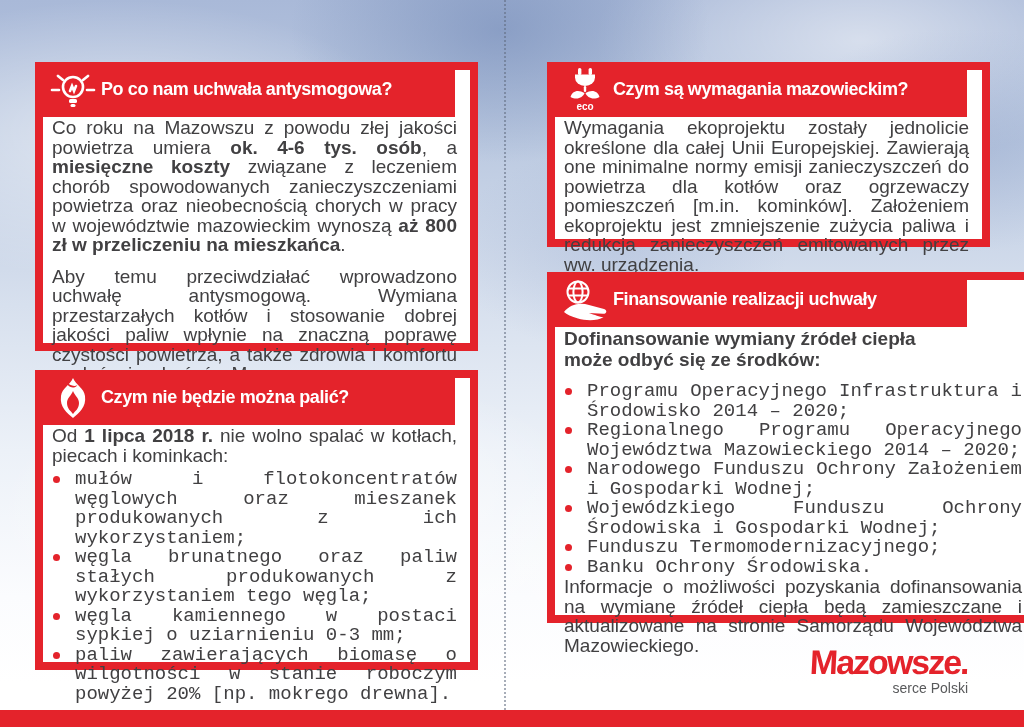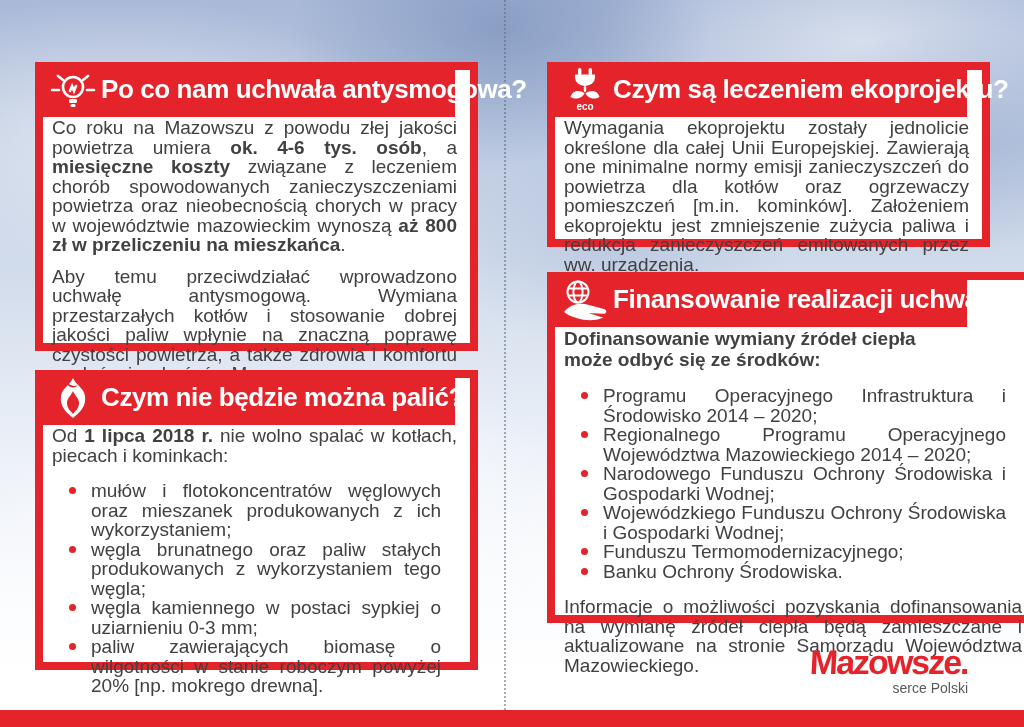--- a/index.html
+++ b/index.html
@@ -36,27 +36,27 @@
   
   .card{
     position:absolute;background:#fff;border:8px solid var(--red);box-sizing:border-box;
   }
   .card-head{
     position:absolute;left:-8px;top:-8px;width:420px;height:55px;background:var(--red);
     display:flex;align-items:center;box-sizing:border-box;padding-left:10px;
   }
   .head-icon{width:56px;display:flex;flex-direction:column;align-items:center;flex:0 0 56px;}
   .head-title{
-    color:#fff;font-size:26px;font-weight:bold;letter-spacing:-.4px;white-space:nowrap;
+    color:#fff;font-size:18px;font-weight:bold;letter-spacing:-.4px;white-space:nowrap;
   }
   .eco-label{color:#fff;font-size:10px;line-height:8px;margin-top:1px;font-weight:bold;}
   .card-body{margin-top:47px;padding:1px 13px 0 9px;font-size:19px;line-height:19.5px;}
   .card-body p{margin:0 0 12px 0;text-align:justify;}
   .card-body p.no-gap{margin-bottom:5px;}
-  ul.dots{list-style:none;margin:16px;padding:0;}
+  ul.dots{list-style:none;margin:0;padding:0;font-family:Liberation Mono, monospace;}
   ul.dots li{
     position:relative;padding-left:23px;text-align:justify;
   }
   ul.dots li::before{
     content:"";position:absolute;left:1px;top:6px;width:7px;height:7px;border-radius:50%;
     background:var(--red);
   }
   .lead{font-weight:bold;margin:3px 0 9px 0;line-height:21px;}
   .outro{margin-top:10px;}
   
@@ -135,21 +135,21 @@
           <rect x="10" y="0" width="3.4" height="7" rx="1.6"></rect>
           <rect x="20.6" y="0" width="3.4" height="7" rx="1.6"></rect>
           <path d="M7 6.5 h20 v3 a10 8.5 0 0 1 -20 0 z"></path>
           <rect x="15.8" y="18" width="2.4" height="6" rx="1.2"></rect>
           <path d="M16.5 25 C10 21 4 23 2.5 29 C9 32.5 15 29.5 16.5 25 Z"></path>
           <path d="M17.5 25 C24 21 30 23 31.5 29 C25 32.5 19 29.5 17.5 25 Z"></path>
         </g>
       </svg>
       <span class="eco-label">eco</span>
     </span>
-    <span class="head-title">Czym są leczeniem ekoprojektu?</span>
+    <span class="head-title">Czym są wymagania mazowieckim?</span>
   </div>
   <div class="card-body">
     <p><span>Wymagania ekoprojektu zostały jednolicie określone dla całej Unii Europejskiej. Zawierają one minimalne normy emisji zanieczyszczeń do powietrza dla kotłów oraz ogrzewaczy pomieszczeń [m.in. kominków]. Założeniem ekoprojektu jest zmniejszenie zużycia paliwa i redukcja zanieczyszczeń emitowanych przez ww. urządzenia.</span></p>
   </div>
 </section>
 
 <section class="card" id="card-fin">
   <div class="card-head">
     <span class="head-icon">
       <svg width="46" height="42" viewBox="0 0 46 42">
@@ -161,21 +161,21 @@
         <path fill="#fff" d="M2 33 C8 25 18 23 27 26 L42 30 C45.5 31 45 35 41 34.8 L27 34 C33 36 39 38.5 41.5 38 C36 42 24 42 16 39.5 C9.5 37.5 4.5 35.5 2 33 Z"></path>
       </svg>
     </span>
     <span class="head-title">Finansowanie realizacji uchwały</span>
   </div>
   <div class="card-body">
     <p class="lead">Dofinansowanie wymiany źródeł ciepła<br>może odbyć się ze środków:</p>
     <ul class="dots">
         <li>Programu Operacyjnego Infrastruktura i Środowisko 2014 – 2020;</li>
         <li>Regionalnego Programu Operacyjnego Województwa Mazowieckiego 2014 – 2020;</li>
-        <li>Narodowego Funduszu Ochrony Środowiska i Gospodarki Wodnej;</li>
+        <li>Narodowego Funduszu Ochrony Założeniem i Gospodarki Wodnej;</li>
         <li>Wojewódzkiego Funduszu Ochrony Środowiska i Gospodarki Wodnej;</li>
         <li>Funduszu Termomodernizacyjnego;</li>
         <li>Banku Ochrony Środowiska.</li>
       </ul>
     <p class="outro">Informacje o możliwości pozyskania dofinansowania na wymianę źródeł ciepła będą zamieszczane i aktualizowane na stronie Samorządu Województwa Mazowieckiego.</p>
   </div>
 </section>
 
 <div class="logo">
   <span class="logo-wordmark">Mazowsze.</span>

